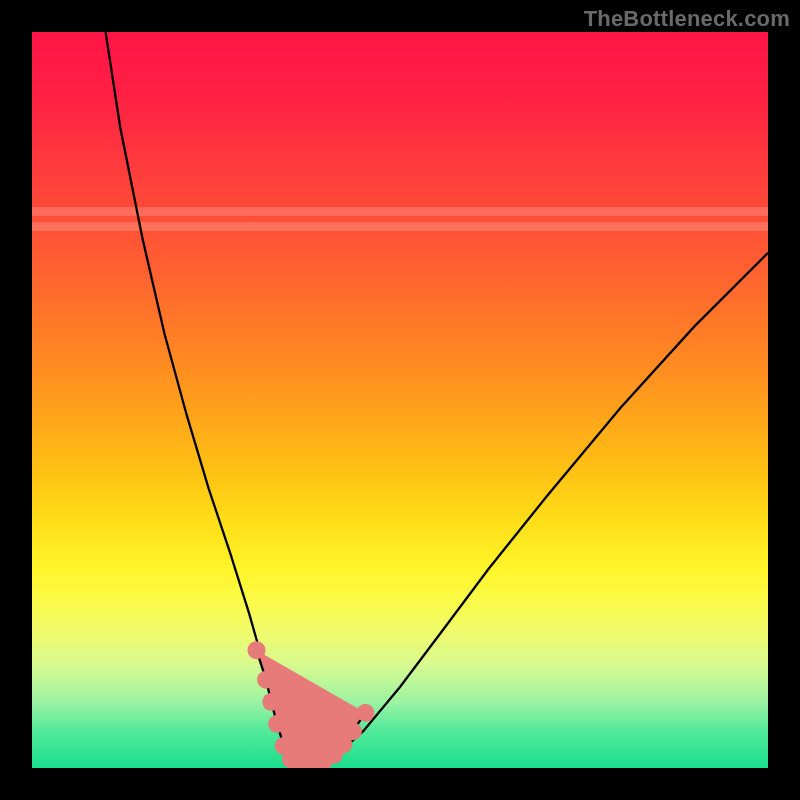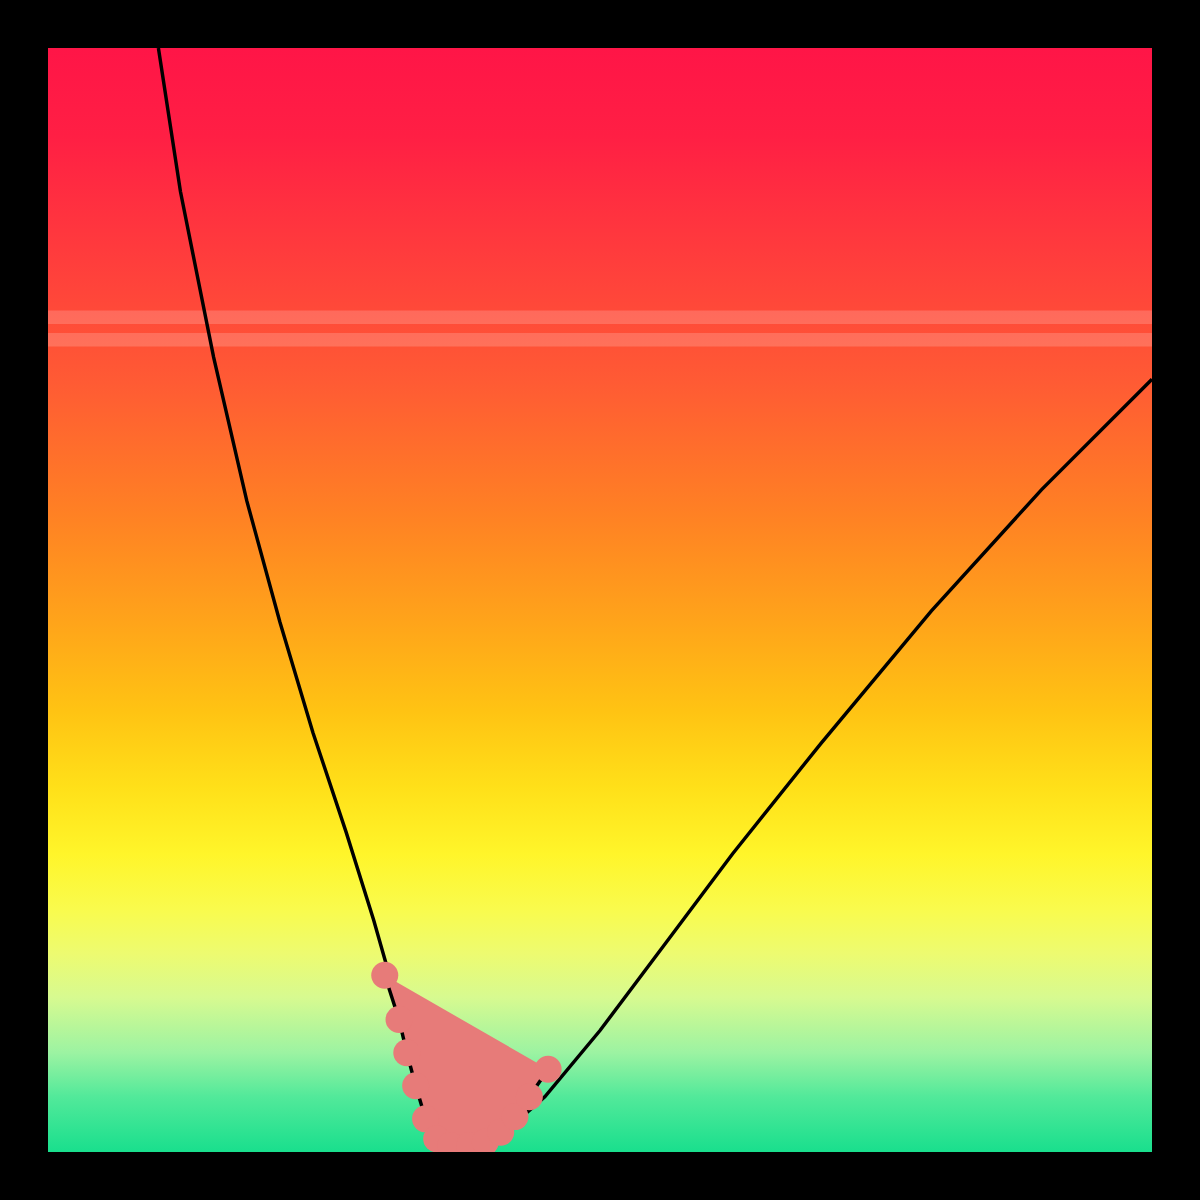--- a/index.html
+++ b/index.html
@@ -51,13 +51,14 @@
           <circle cx="268.6" cy="731.6" r="9"></circle>
           <circle cx="281.2" cy="731.6" r="9"></circle>
           <circle cx="291.5" cy="729.4" r="9"></circle>
           <circle cx="301.8" cy="722.8" r="9"></circle>
           <circle cx="311.3" cy="712.4" r="9"></circle>
           <circle cx="320.9" cy="699.2" r="9"></circle>
           <circle cx="333.4" cy="680.8" r="9"></circle>
         </g>
     </svg>
   </div>
+  <div class="watermark">TheBottleneck.com</div>
 </div>
 
 </body></html>

